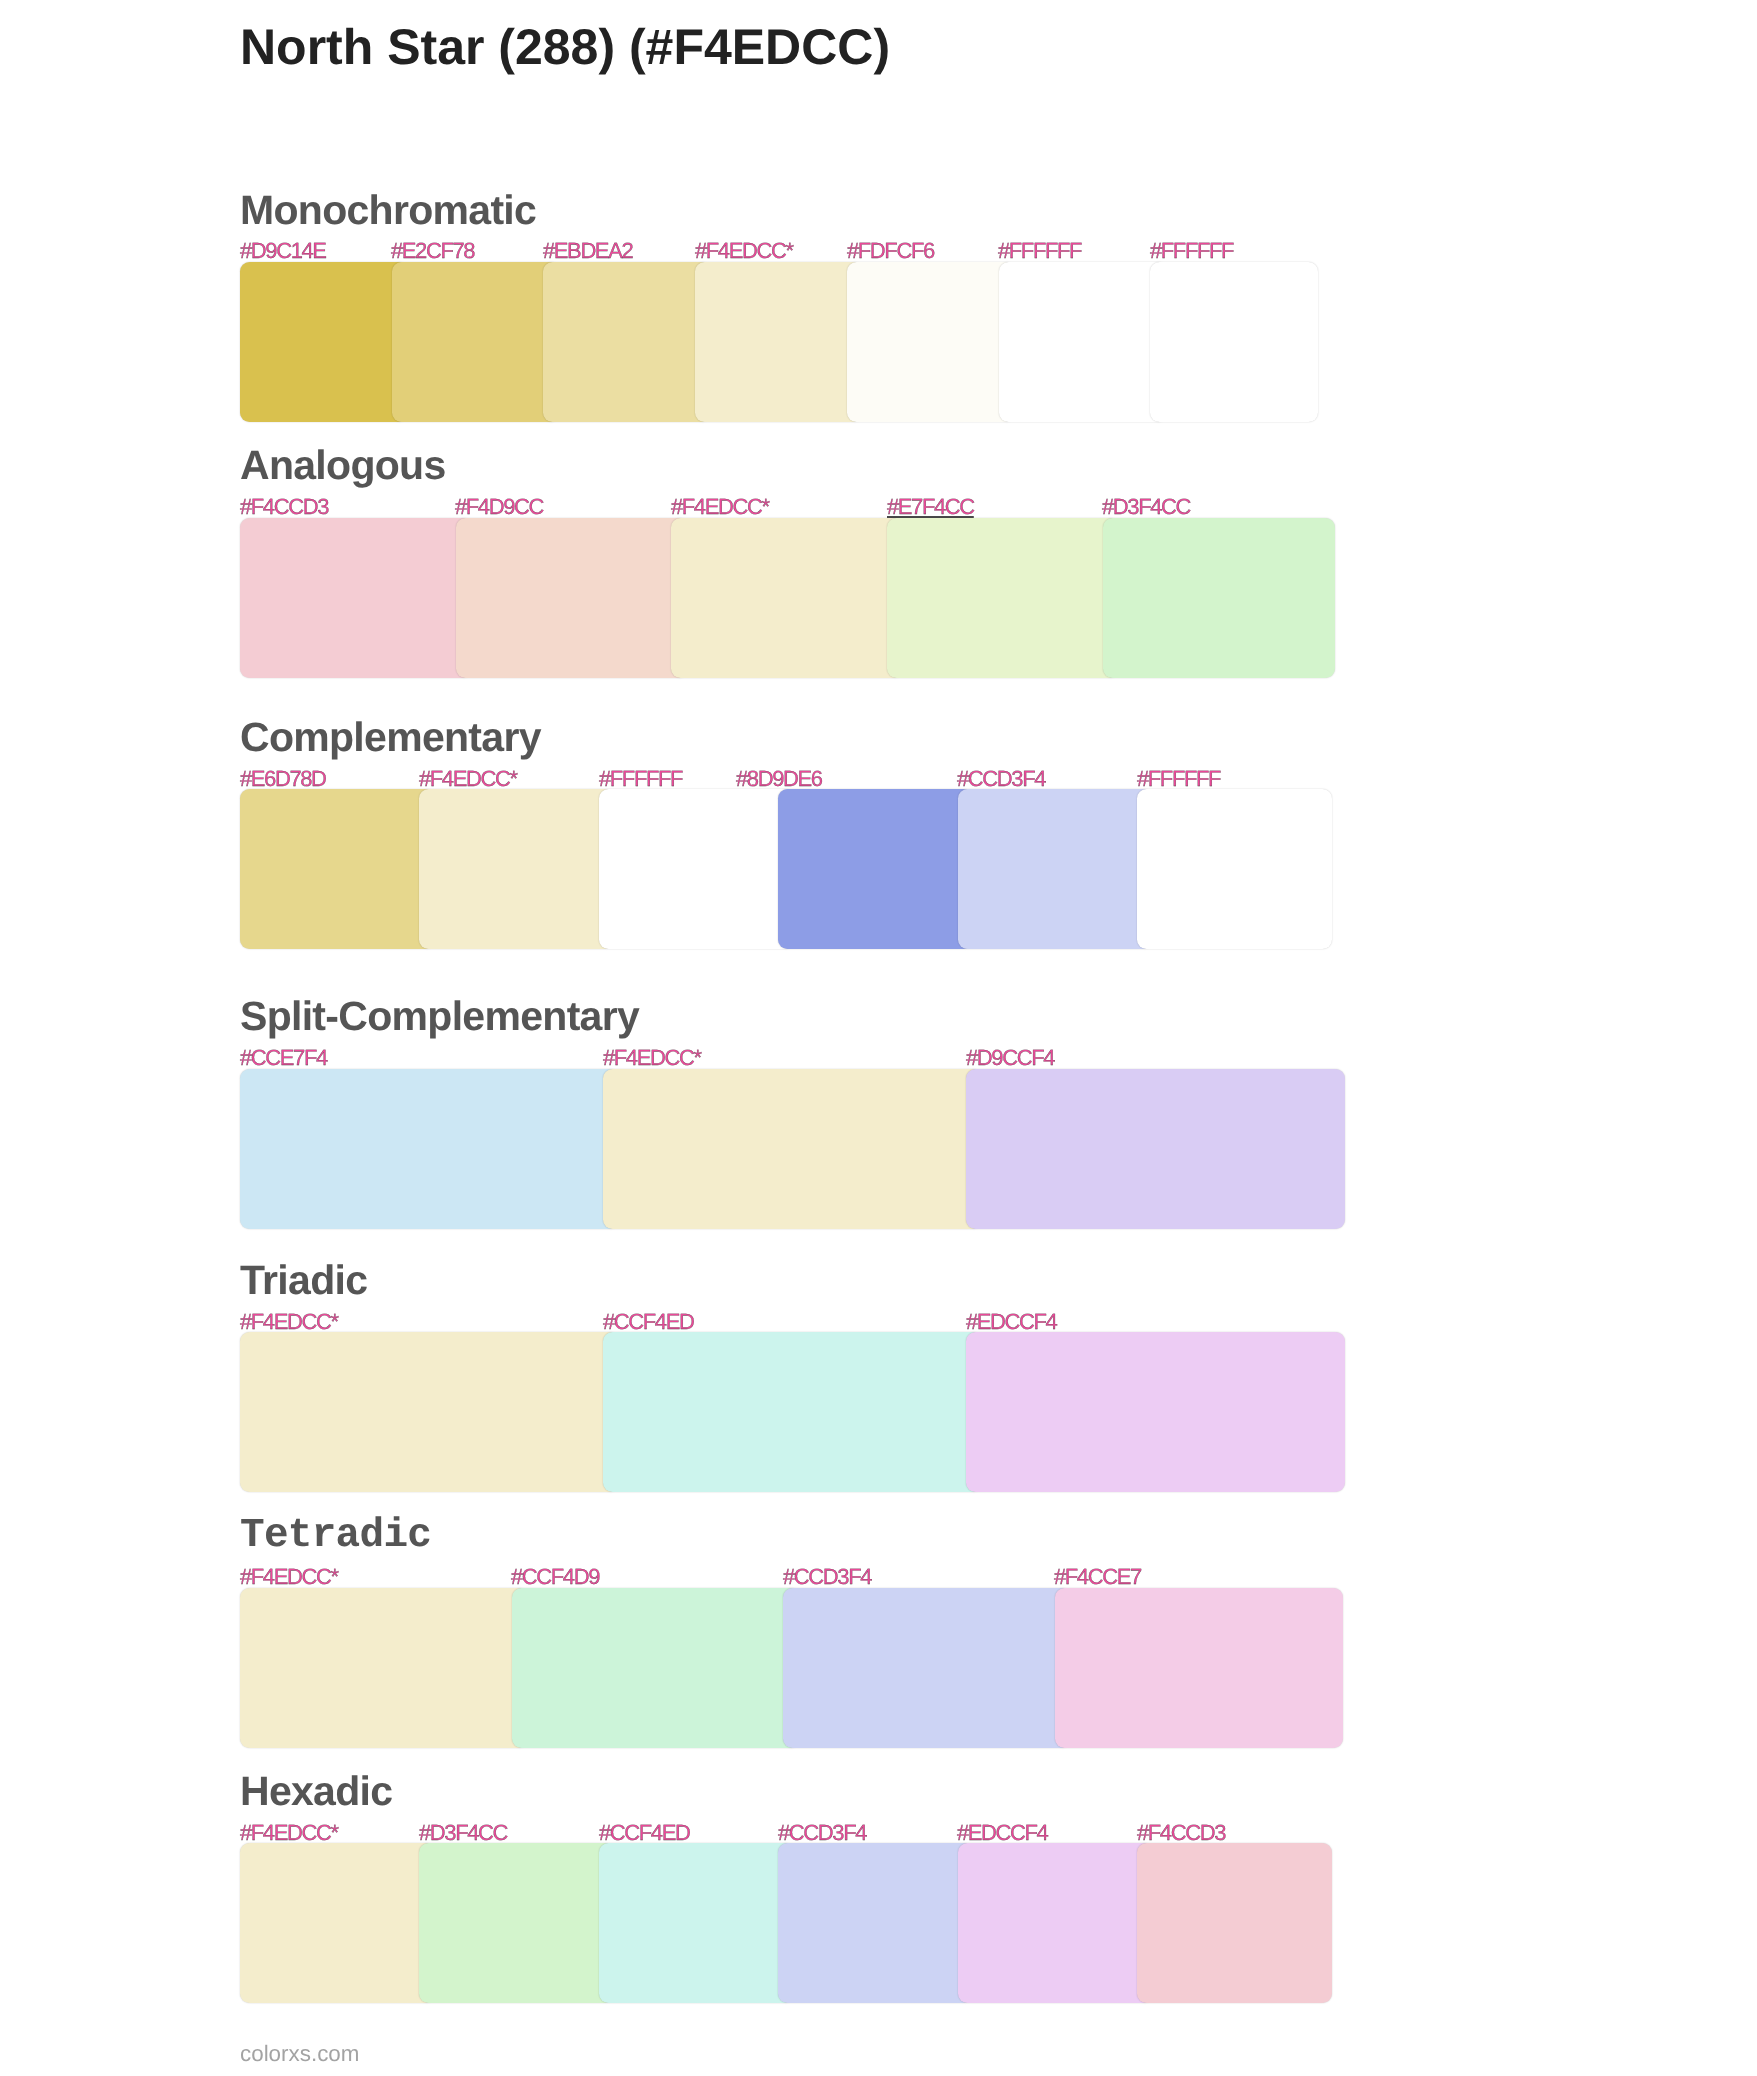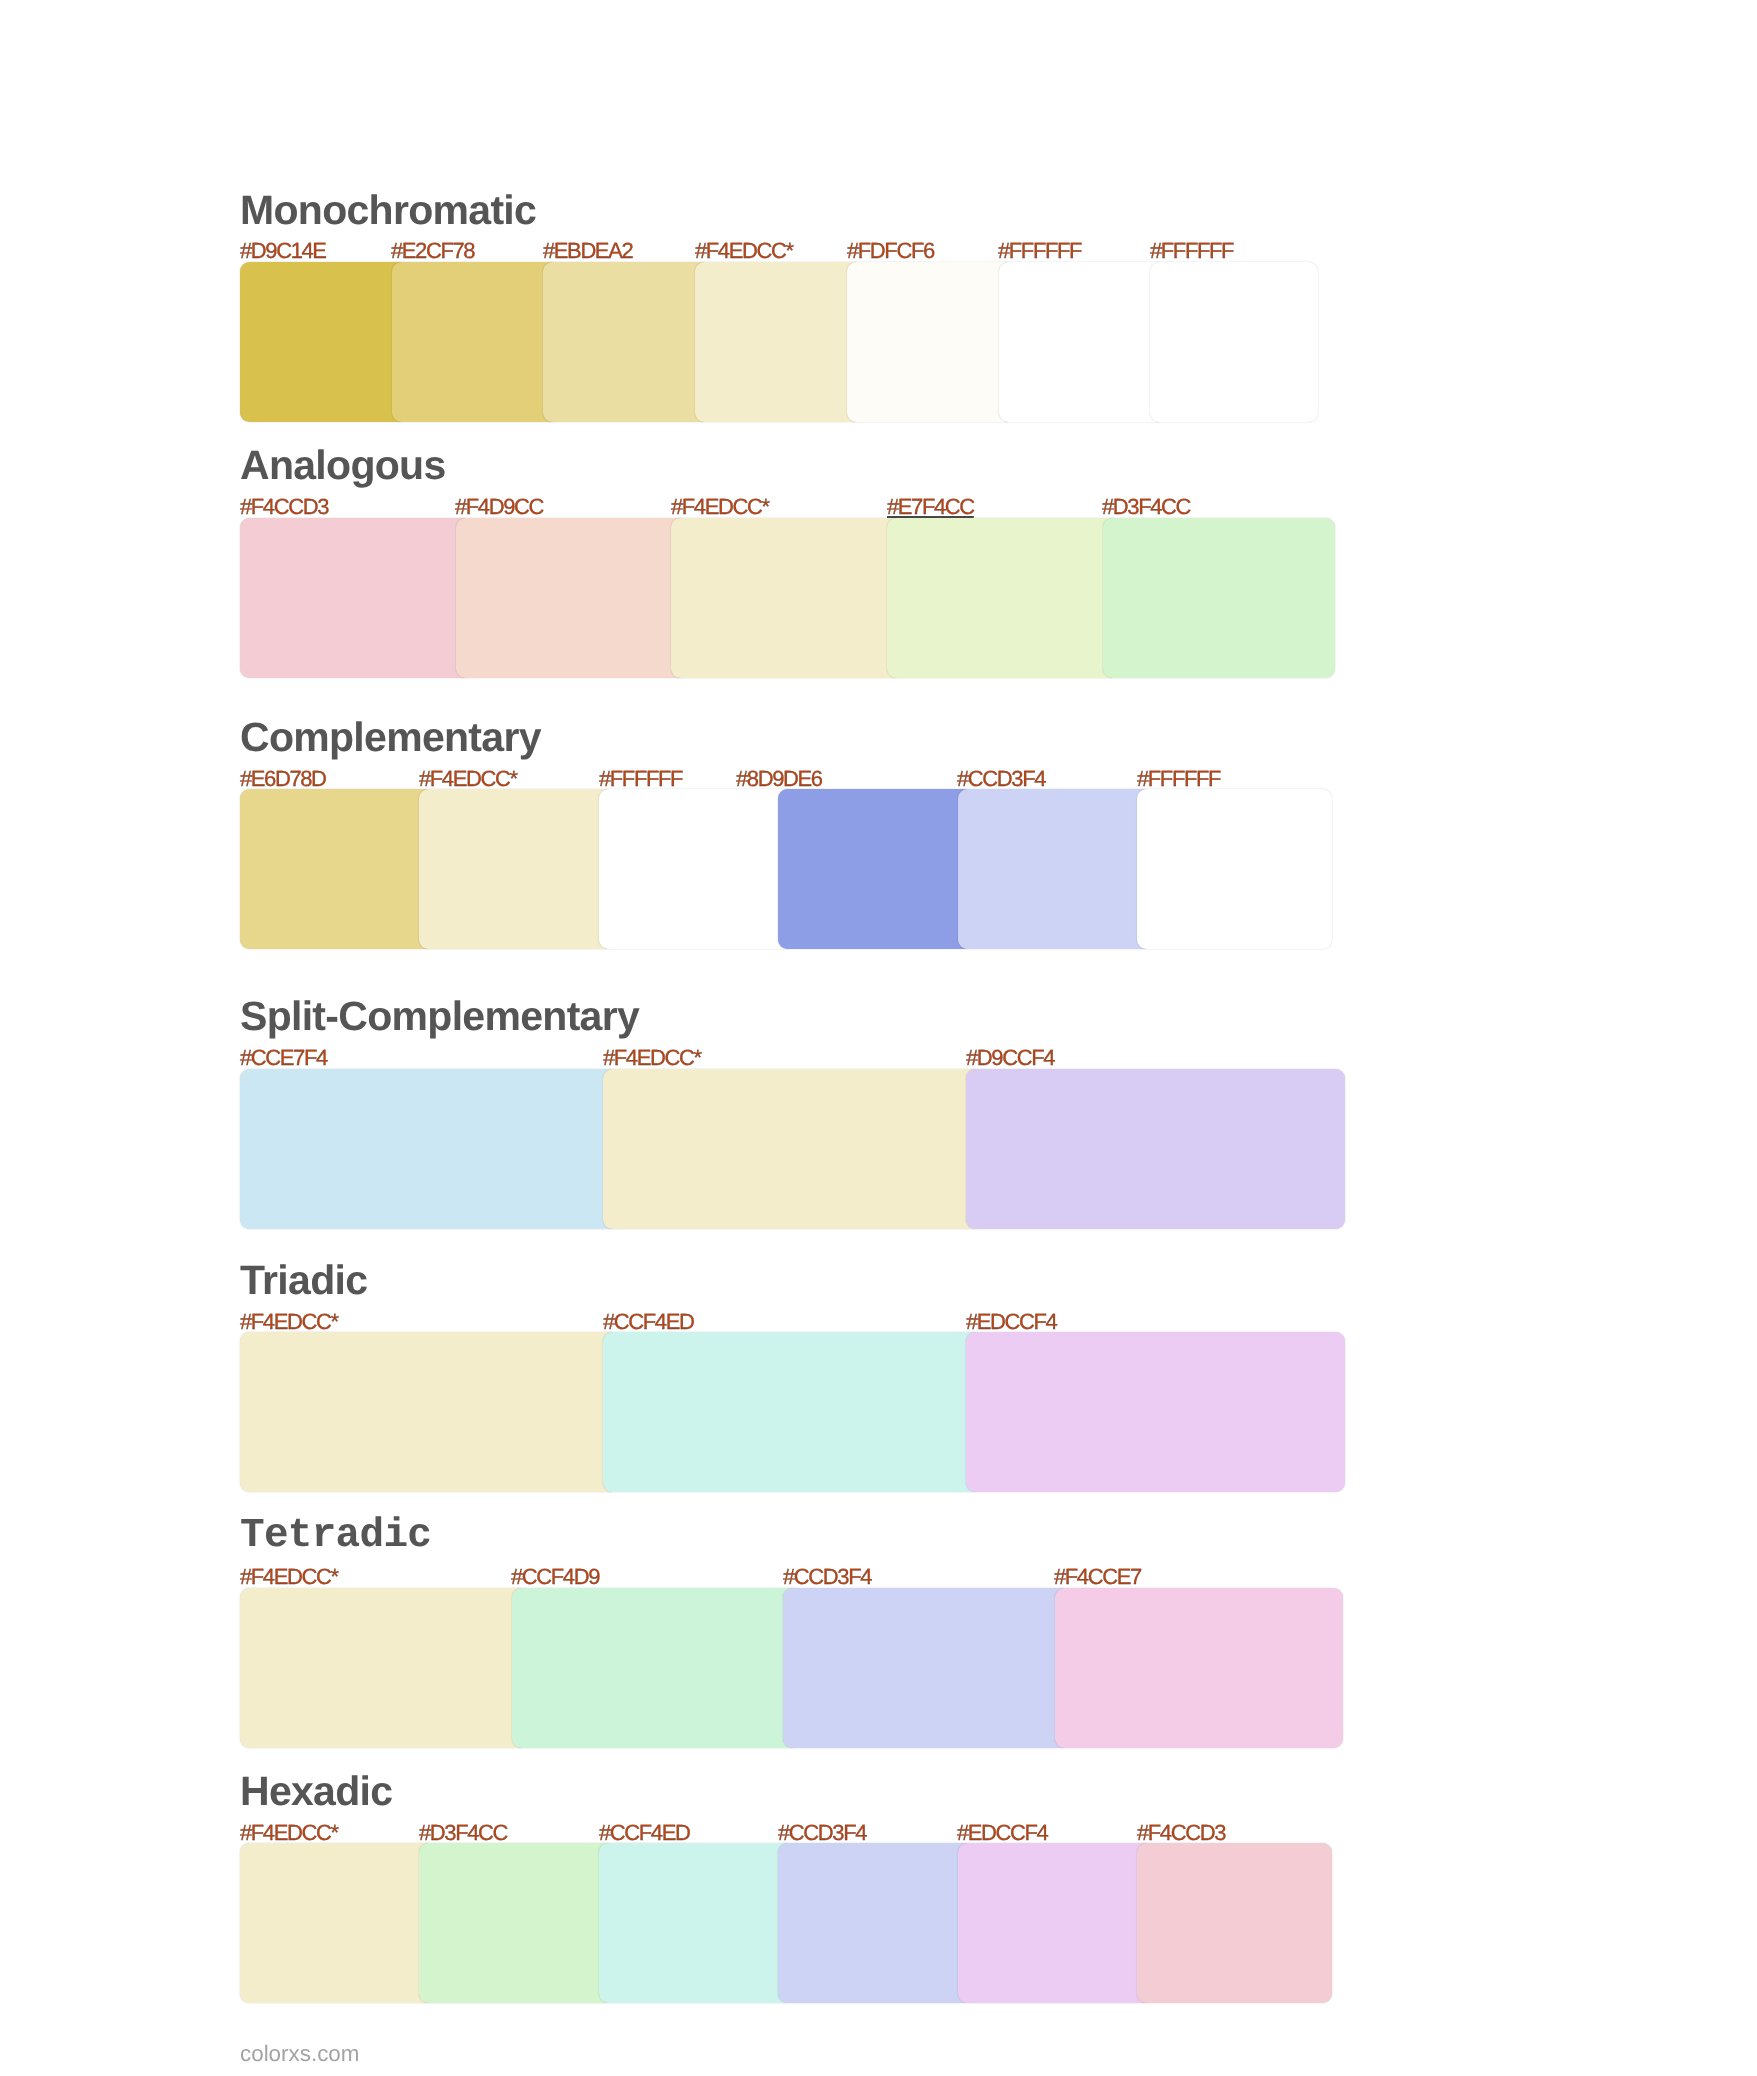--- a/index.html
+++ b/index.html
@@ -24,38 +24,39 @@
   .page-title    { font-size:50px; letter-spacing:0; }
   .page-subtitle { font-size:50px; letter-spacing:-1.6px; }
 
   .palette-section { position:absolute; left:0; top:0; width:1757px; }
   .section-title {
     position:absolute; left:240px; white-space:nowrap;
     font-size:41px; letter-spacing:-0.7px; font-weight:700; color:#555555;
   }
   .swatch-label {
     position:absolute; white-space:nowrap;
-    font-size:22px; letter-spacing:-1.4px; font-weight:400; color:#c2410c;
+    font-size:22px; letter-spacing:-1.4px; font-weight:400; color:#ec4899;
     -webkit-text-stroke:0.3px #4a4a4a;
   }
   .swatch-row { position:absolute; left:240px; height:160px; }
   .color-swatch {
     position:absolute; top:0; height:160px;
     border-radius:9.6px;
     box-shadow:0 0 1.6px rgba(0,0,0,0.22);
   }
   .footer-link {
     position:absolute; left:240px; white-space:nowrap;
     font-size:22.4px; font-weight:400; color:#a3a3a3;
   }
 </style>
 </head>
 <body>
 
 <div class="page">
+  <h1 class="page-title" style="top: 18.4px;">North Star (288) (#F4EDCC)</h1>
 
   <section class="palette-section">
     <h3 class="section-title" style="top: 187px; text-align: center;">Monochromatic</h3>
     <span class="swatch-label" style="left: 240px; top: 238px;">#D9C14E</span>
     <span class="swatch-label" style="left: 391px; top: 238px;">#E2CF78</span>
     <span class="swatch-label" style="left: 543px; top: 238px;">#EBDEA2</span>
     <span class="swatch-label" style="left: 695px; top: 238px;">#F4EDCC*</span>
     <span class="swatch-label" style="left: 847px; top: 238px;">#FDFCF6</span>
     <span class="swatch-label" style="left: 998px; top: 238px;">#FFFFFF</span>
     <span class="swatch-label" style="left: 1150px; top: 238px;">#FFFFFF</span>

